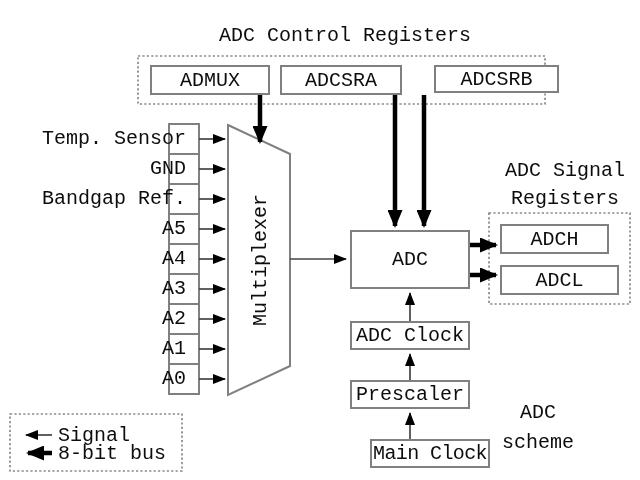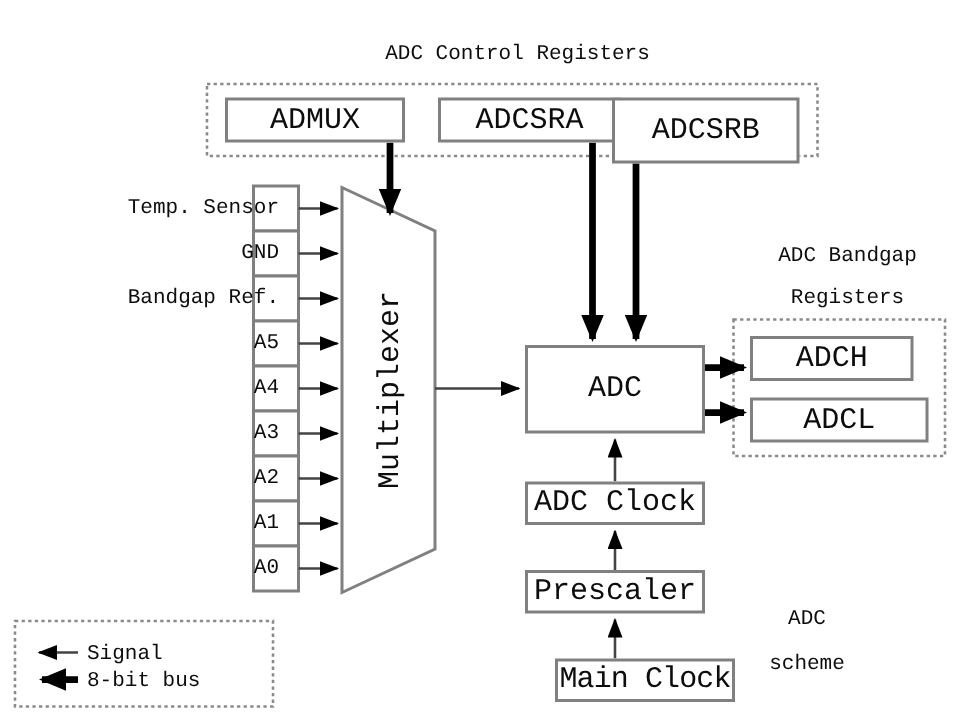--- a/index.html
+++ b/index.html
@@ -3,21 +3,21 @@
 <meta charset="utf-8">
 <style>
   html,body{margin:0;padding:0;background:#ffffff;}
   .stage{
     position:relative;width:640px;height:480px;background:#ffffff;
     font-family:"Liberation Mono","DejaVu Sans Mono",monospace;
     color:#0d0d0d;overflow:hidden;
   }
   .stage svg{position:absolute;left:0;top:0;}
   .lbl{
-    position:absolute;font-size:14px;line-height:22px;height:22px;
+    position:absolute;font-size:20px;line-height:22px;height:22px;
     white-space:nowrap;
   }
   .right{text-align:right;padding-left:24px;}
   .center{text-align:center;}
   .box{
     position:absolute;box-sizing:border-box;border:2px solid #808080;
     background:#ffffff;display:flex;align-items:center;justify-content:center;
     font-size:20px;white-space:nowrap;
   }
   .tight{letter-spacing:-0.6px;margin-left:20px;}
@@ -83,26 +83,26 @@
       <line x1="260" y1="95" x2="260" y2="142"></line>
       <line x1="395" y1="95" x2="395" y2="226"></line>
       <line x1="424" y1="95" x2="424" y2="226"></line>
       <line x1="470" y1="245" x2="496" y2="245"></line>
       <line x1="470" y1="275" x2="496" y2="275"></line>
       <line x1="52" y1="453" x2="28" y2="453"></line>
     </g>
   </svg>
 
   <div class="lbl center" style="left:145px;top:25px;width:400px">ADC Control Registers</div>
-  <div class="lbl center" style="left:495px;top:160px;width:140px">ADC Bandgap</div>
+  <div class="lbl center" style="left:495px;top:160px;width:140px">ADC Signal</div>
   <div class="lbl center" style="left:495px;top:188px;width:140px">Registers</div>
 
   <div class="box" style="left:150px;top:65px;width:120px;height:30px">ADMUX</div>
-  <div class="box" style="left:292px;top:65px;width:122px;height:30px">ADCSRA</div>
-  <div class="box" style="left:408px;top:65px;width:125px;height:44px">ADCSRB</div>
+  <div class="box" style="left:280px;top:65px;width:122px;height:30px">ADCSRA</div>
+  <div class="box" style="left:434px;top:65px;width:125px;height:28px">ADCSRB</div>
 
   <div class="lbl right" style="left:0;top:128px;width:162px">Temp. Sensor</div>
   <div class="lbl right" style="left:0;top:158px;width:162px">GND</div>
   <div class="lbl right" style="left:0;top:188px;width:162px">Bandgap Ref.</div>
   <div class="lbl right" style="left:0;top:218px;width:162px">A5</div>
   <div class="lbl right" style="left:0;top:248px;width:162px">A4</div>
   <div class="lbl right" style="left:0;top:278px;width:162px">A3</div>
   <div class="lbl right" style="left:0;top:308px;width:162px">A2</div>
   <div class="lbl right" style="left:0;top:338px;width:162px">A1</div>
   <div class="lbl right" style="left:0;top:368px;width:162px">A0</div>

